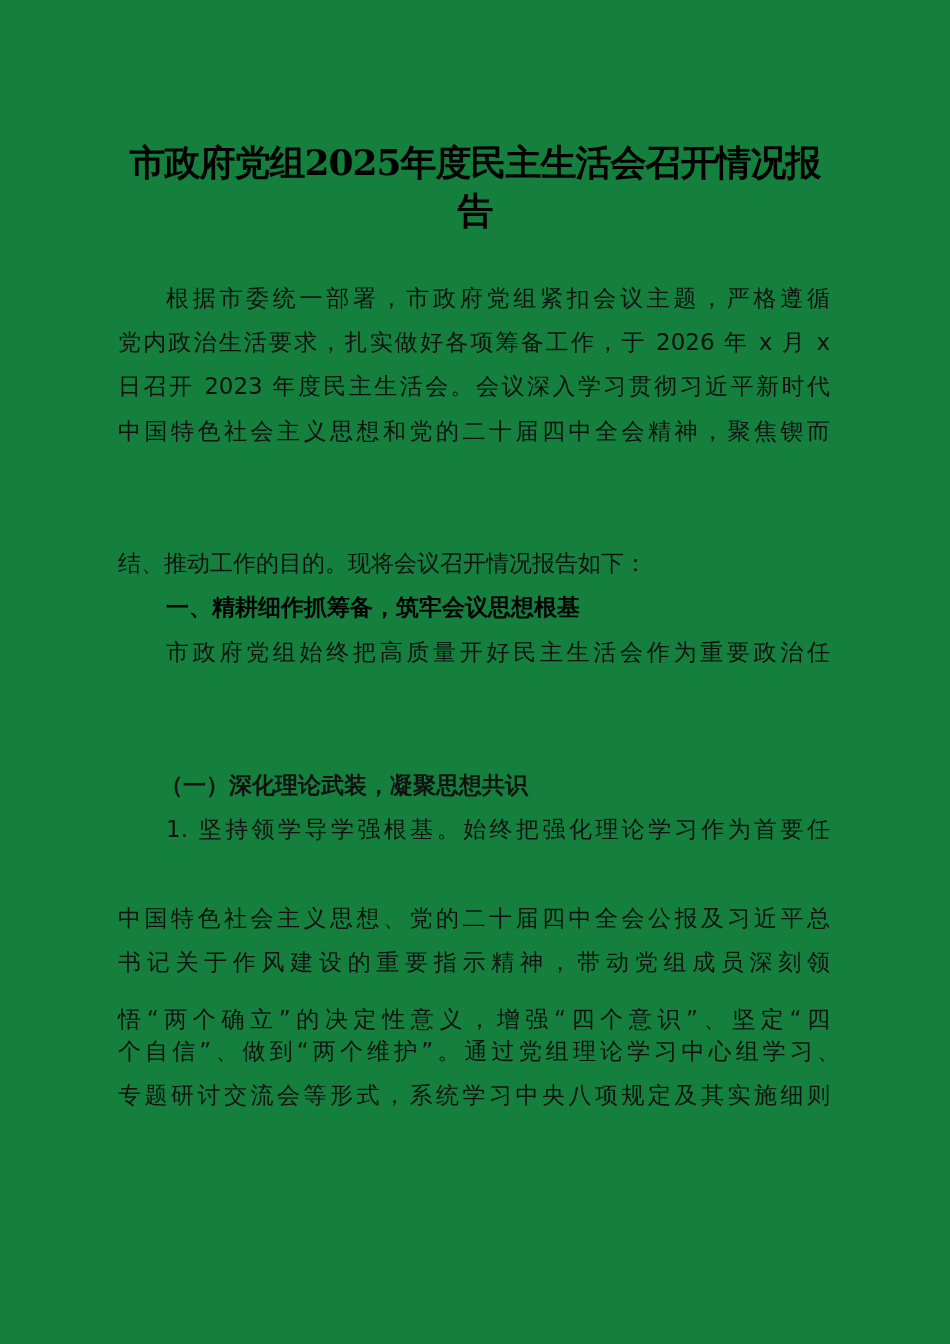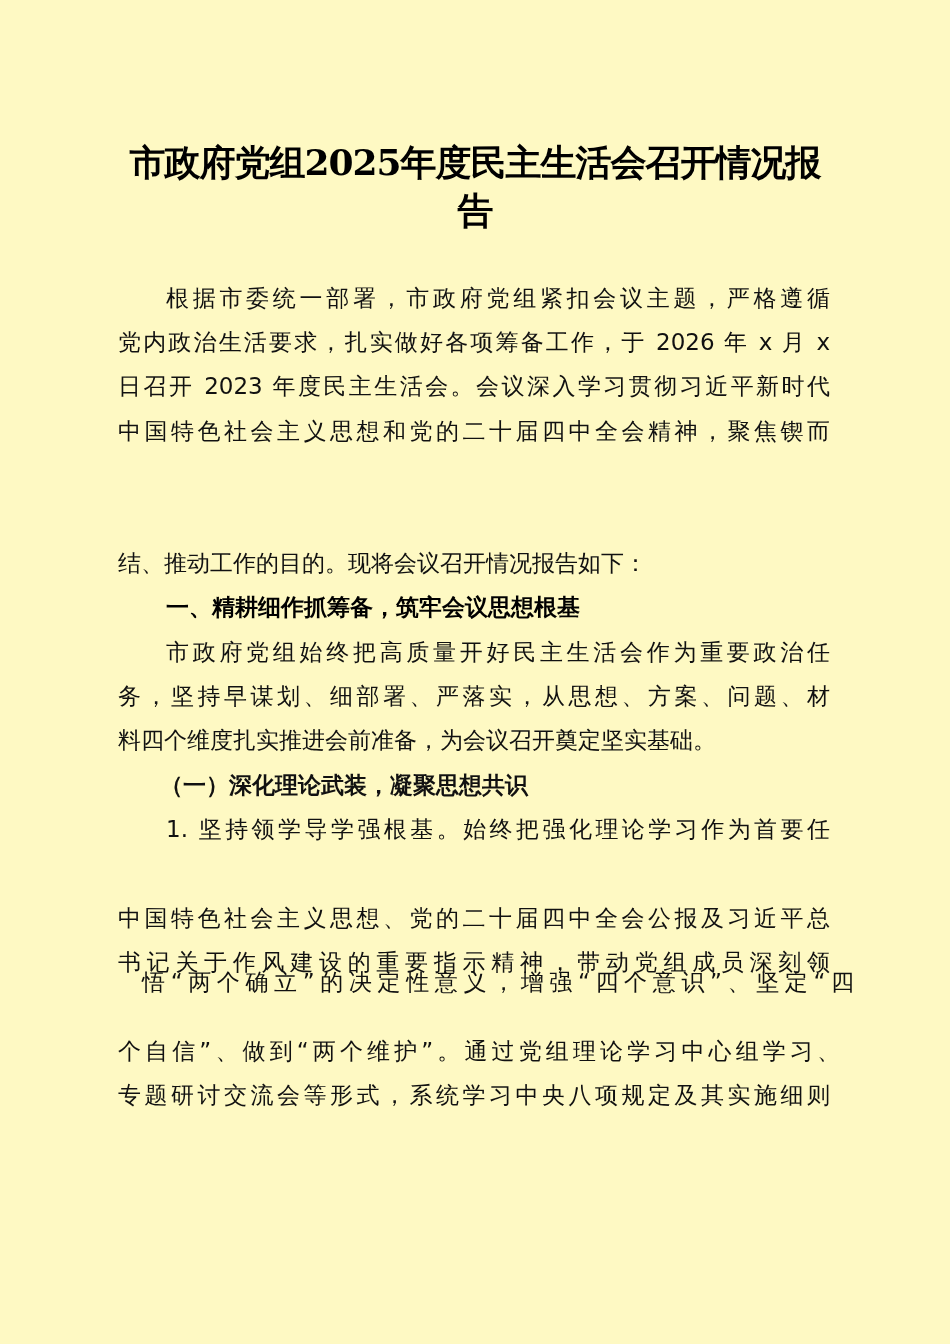--- a/index.html
+++ b/index.html
@@ -12,21 +12,21 @@
       height: 1344px;
       position: relative;
       overflow: hidden;
       color: #111111;
     }
     .page {
       position: absolute;
       left: 0; top: 0;
       width: 950px;
       height: 1344px;
-      background: #fef9c3;
+      background: #15803d;
     }
     .title {
       position: absolute;
       left: 118px;
       width: 714px;
       top: 138px;
       text-align: center;
       font-family: "DejaVu Serif", "Liberation Serif", serif;
       font-weight: bold;
       font-size: 36px;
@@ -91,25 +91,23 @@
 
   <div class="line indent" style="top:276px;">根据市委统一部署，市政府党组紧扣会议主题，严格遵循</div>
   <div class="line" style="top:320px;">党内政治生活要求，扎实做好各项筹备工作，于 2026 年 x 月 x</div>
   <div class="line" style="top:364px;">日召开 2023 年度民主生活会。会议深入学习贯彻习近平新时代</div>
   <div class="line" style="top:409px;">中国特色社会主义思想和党的二十届四中全会精神，聚焦锲而</div>
   <div class="line last" style="top:541px;">结、推动工作的目的。现将会议召开情况报告如下：</div>
 
   <div class="h1" style="top:585px;">一、精耕细作抓筹备，筑牢会议思想根基</div>
 
   <div class="line indent" style="top:630px;">市政府党组始终把高质量开好民主生活会作为重要政治任</div>
-  <div class="line" style="top:674px;">务，坚持早谋划、细部署、严落实，从思想、方案、问题、材</div>
-  <div class="line last" style="top:718px;">料四个维度扎实推进会前准备，为会议召开奠定坚实基础。</div>
 
   <div class="h2" style="top:763px;font-weight:bold;">（一）深化理论武装，凝聚思想共识</div>
 
   <div class="line indent" style="top:807px;">1. 坚持领学导学强根基。始终把强化理论学习作为首要任</div>
   <div class="line" style="top:896px;">中国特色社会主义思想、党的二十届四中全会公报及习近平总</div>
   <div class="line" style="top:940px;">书记关于作风建设的重要指示精神，带动党组成员深刻领</div>
-  <div class="line" style="top:960px;margin-left:24px;">悟“两个确立”的决定性意义，增强“四个意识”、坚定“四</div>
+  <div class="line" style="top:997px;">悟“两个确立”的决定性意义，增强“四个意识”、坚定“四</div>
   <div class="line over" style="top:1029px;">个自信”、做到“两个维护”。通过党组理论学习中心组学习、</div>
   <div class="line" style="top:1073px;">专题研讨交流会等形式，系统学习中央八项规定及其实施细则</div>
 
 </div>
 
 </body></html>

